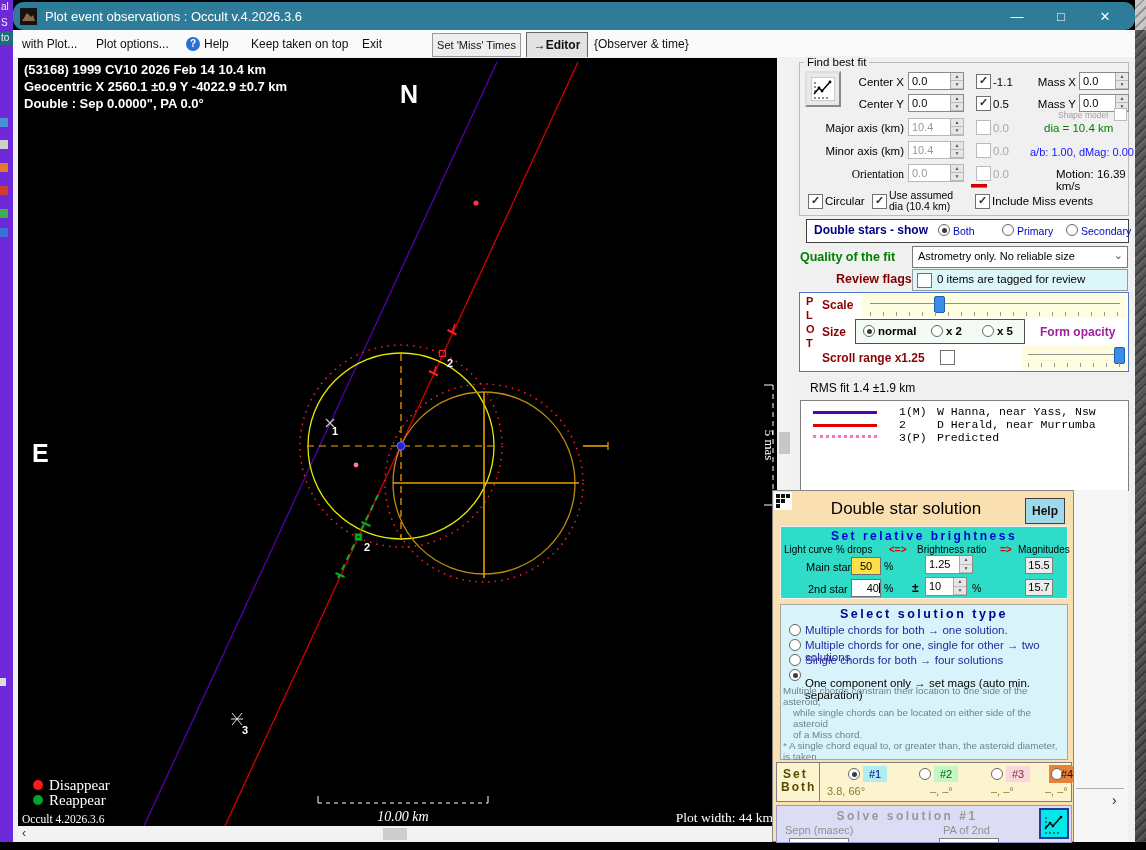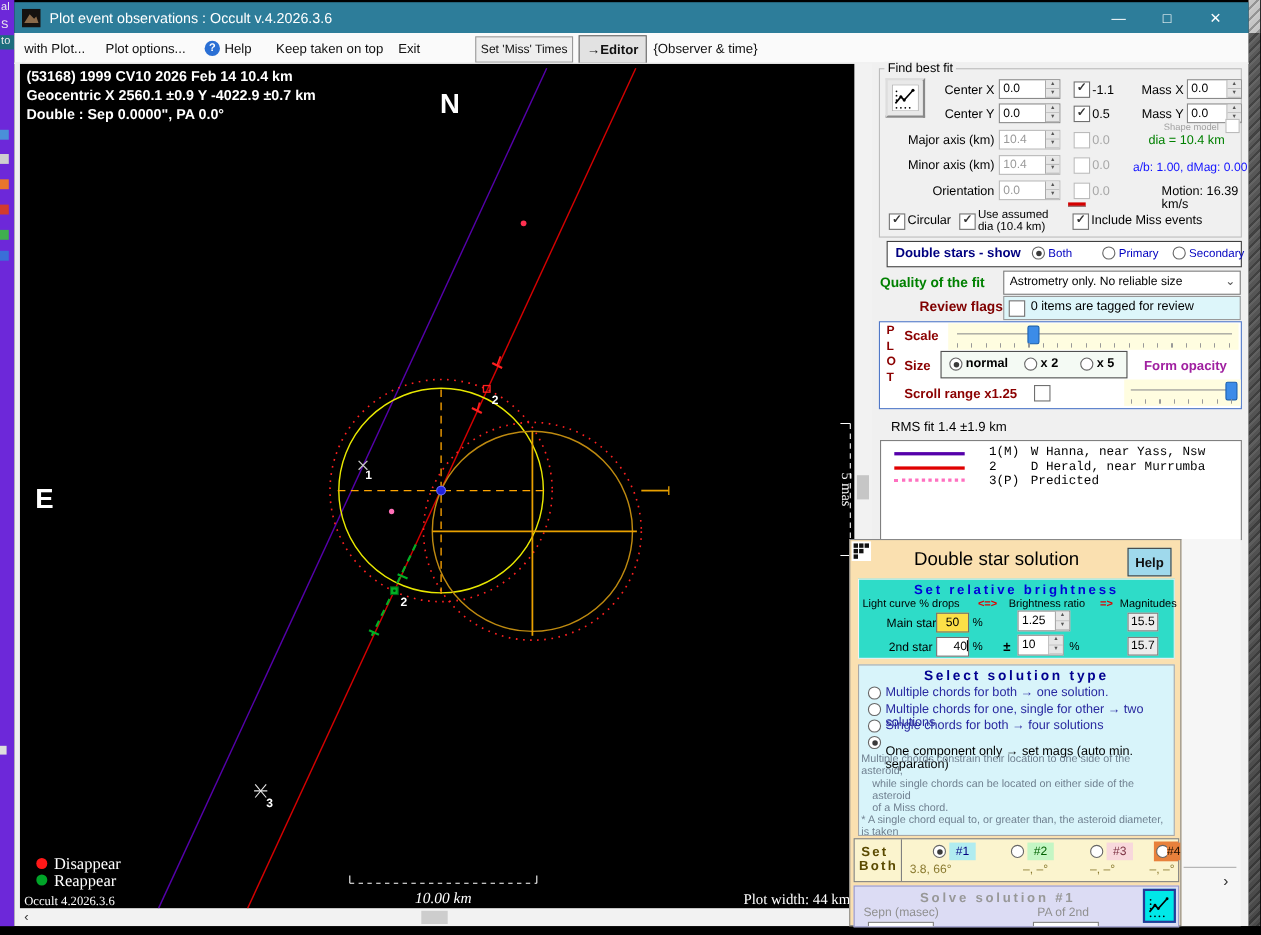--- a/index.html
+++ b/index.html
@@ -1,20 +1,20 @@
 <!DOCTYPE html>
 <html><head>
 <meta charset="utf-8">
 <style>
   html,body{margin:0;padding:0;background:#000;}
   #screen{position:relative;width:1146px;height:850px;background:#000;overflow:hidden;
           font-family:"Liberation Sans",sans-serif;color:#000;}
   .abs{position:absolute;}
   
-  .titlebar{left:13px;top:2px;width:1122px;height:28px;background:#2d7d9a;display:flex;align-items:center;}
+  .titlebar{left:13px;top:2px;width:1122px;height:28px;background:#2d7d9a;display:flex;align-items:center;border-radius:11px;}
   .titlebar .ttl{color:#fff;font-size:13px;margin-left:8px;}
   .winbtn{width:44px;height:28px;color:#fff;font-size:13px;display:flex;align-items:center;justify-content:center;}
   .menubar{left:13px;top:30px;width:1122px;height:27px;background:#fafafa;border-bottom:1px solid #ddd;}
   .menuitem{position:absolute;top:37px;font-size:12px;color:#111;}
   .content{left:13px;top:57px;width:1122px;height:785px;background:#f0f0f0;}
   .btn{background:#eee;border:1px solid #999;font-size:11px;display:flex;align-items:center;justify-content:center;color:#111;}
   
   .cb{width:13px;height:13px;background:#fff;border:1px solid #707070;font-size:11px;line-height:11px;text-align:center;color:#333;}
   .cb.chk::after{content:"✓";font-weight:bold;}
   .cb.dis{border-color:#bbb;}
@@ -241,21 +241,21 @@
   <div class="abs spin dis" style="left:908px;top:141px;width:54px;height:16px;">
       <span class="v">10.4</span>
       <span class="btns">
         <span>▲</span>
         <span>▼</span>
       </span>
     </div>
   <div class="abs cb dis" style="left:976px;top:143px;"></div>
   <span class="abs lbl" style="left:993px;top:145px;color:#a8a8a8;">0.0</span>
   <span class="abs" style="left:1030px;top:146px;font-size:11px;color:#1414ff;">a/b: 1.00, dMag: 0.00</span>
-  <span class="abs lbl rt" style="left:832px;top:168px;width:72px;">Orientation</span>
+  <span class="abs lbl rt" style="left:832px;top:168px;width:72px;font-family:Liberation Serif, serif;">Orientation</span>
   <div class="abs spin dis" style="left:908px;top:164px;width:54px;height:16px;">
       <span class="v">0.0</span>
       <span class="btns">
         <span>▲</span>
         <span>▼</span>
       </span>
     </div>
   <div class="abs cb dis" style="left:976px;top:166px;"></div>
   <span class="abs lbl" style="left:993px;top:168px;color:#a8a8a8;">0.0</span>
   <span class="abs lbl" style="left:1040px;top:168px;margin-left:16px;">Motion: 16.39 km/s</span>

